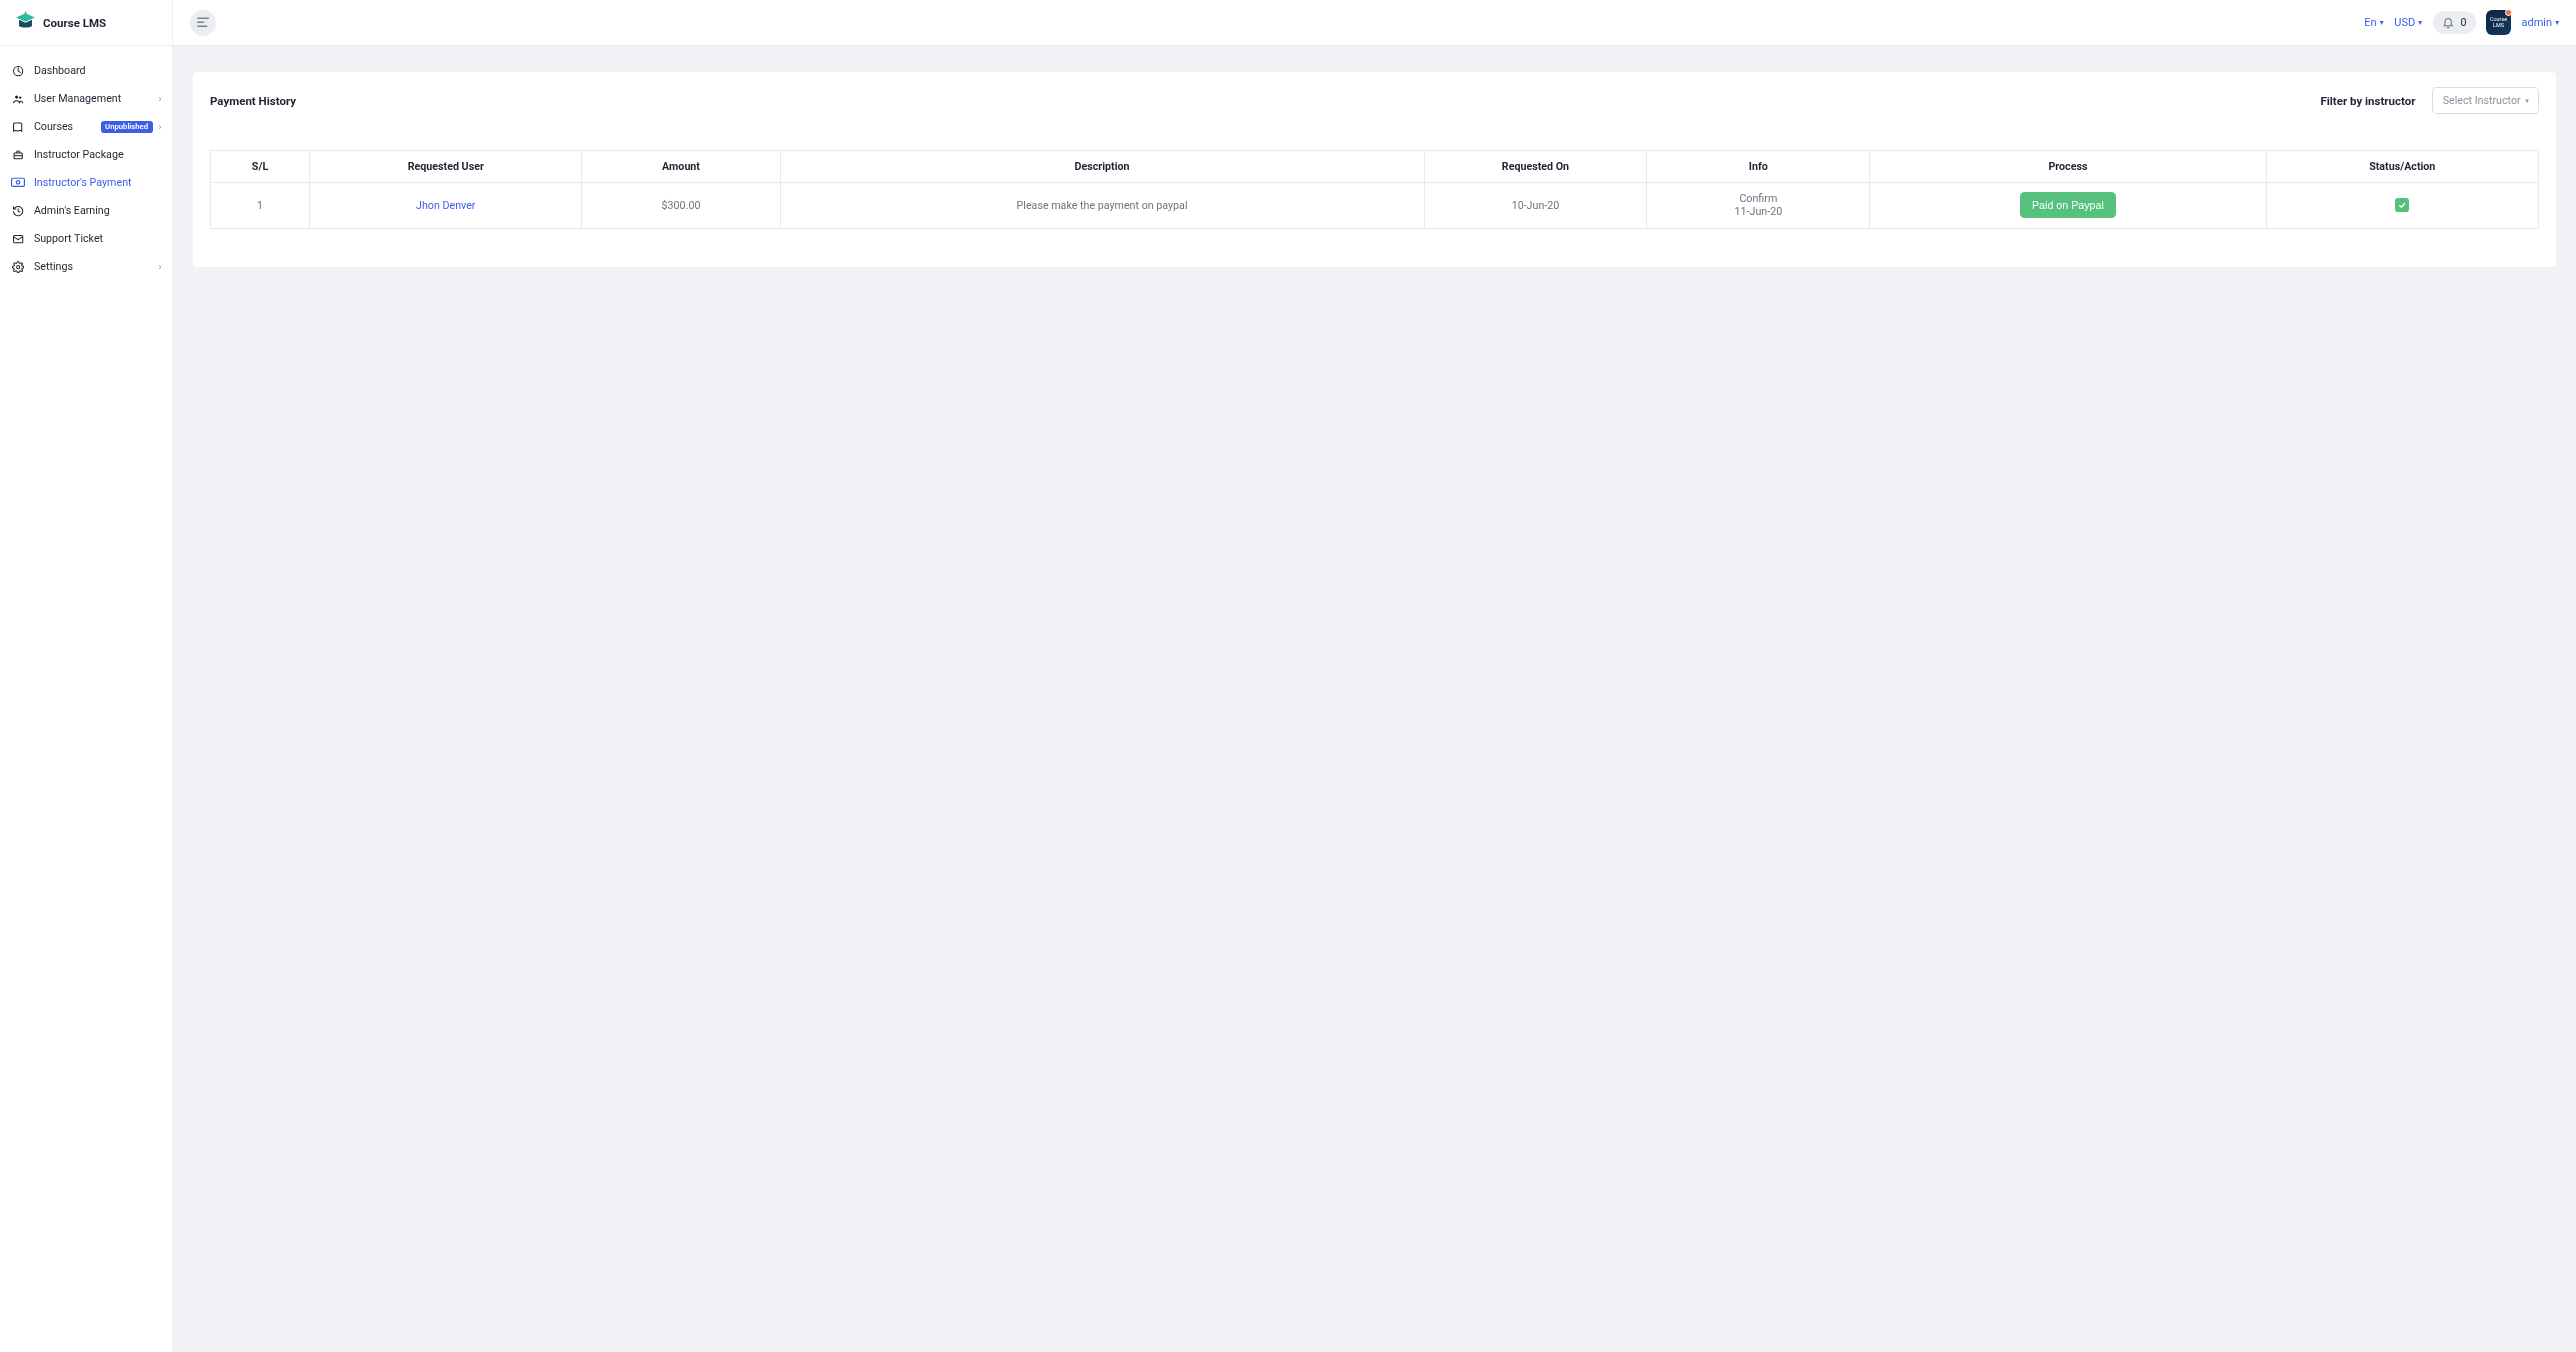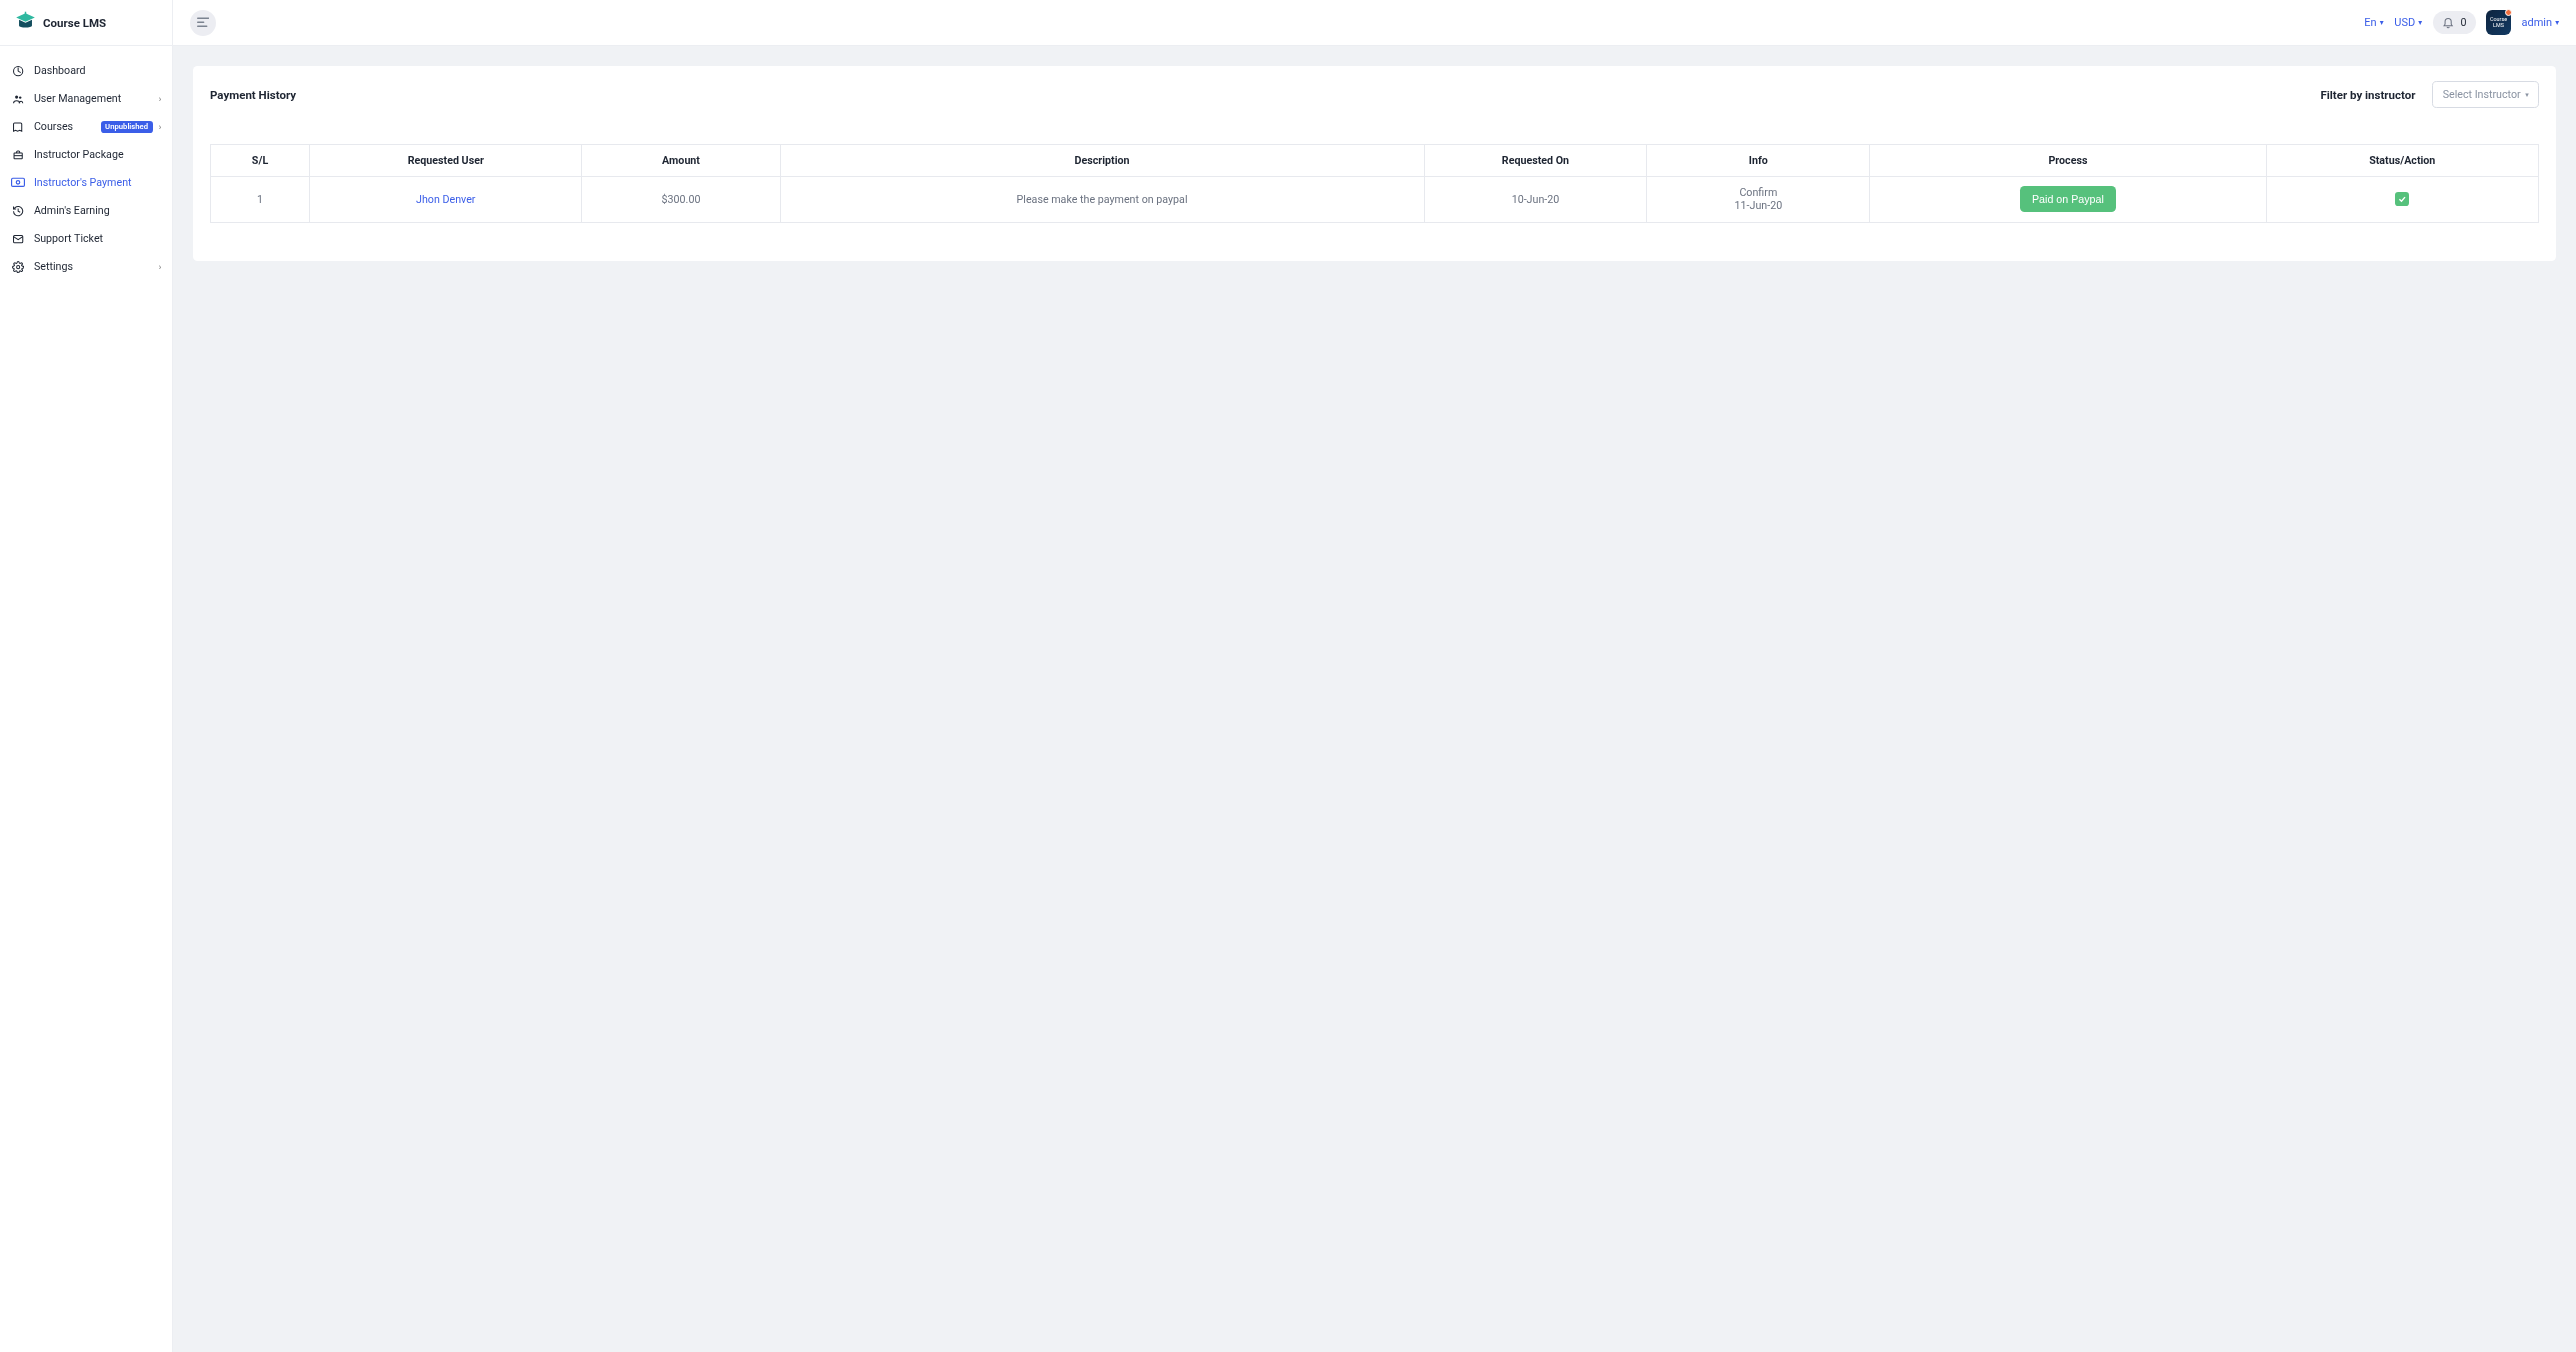--- a/index.html
+++ b/index.html
@@ -80,20 +80,21 @@
 
   
   .content {
     flex: 1; overflow: auto; padding: 20px;
     display: flex; flex-direction: column;
   }
   .card {
     background: #fff; border-radius: 4.6px;
     padding: 0 0 21.5px 0;
     box-shadow: 0 0 0 rgba(0,0,0,0);
+    margin-top: 6px;
   }
   .card-header {
     display: flex; align-items: center; justify-content: space-between;
     padding: 15.3px 17px 18.4px 17px;
   }
   .card-title { font-size: 11.5px; font-weight: 700; color: #1e2532; }
   .filter-wrap { display: flex; align-items: center; gap: 17px; }
   .filter-label { font-size: 11.5px; font-weight: 700; color: #1e2532; }
   .select-instructor {
     border: 0.8px solid #d7dbe3; border-radius: 4.6px;

